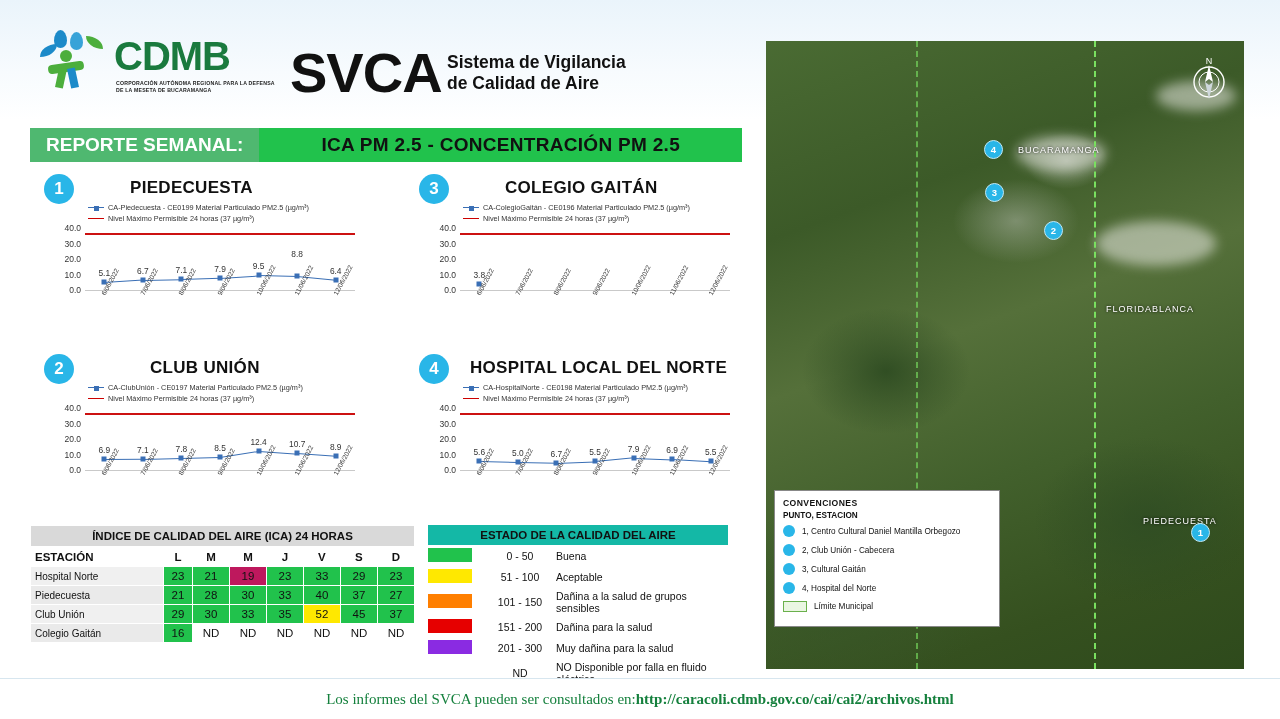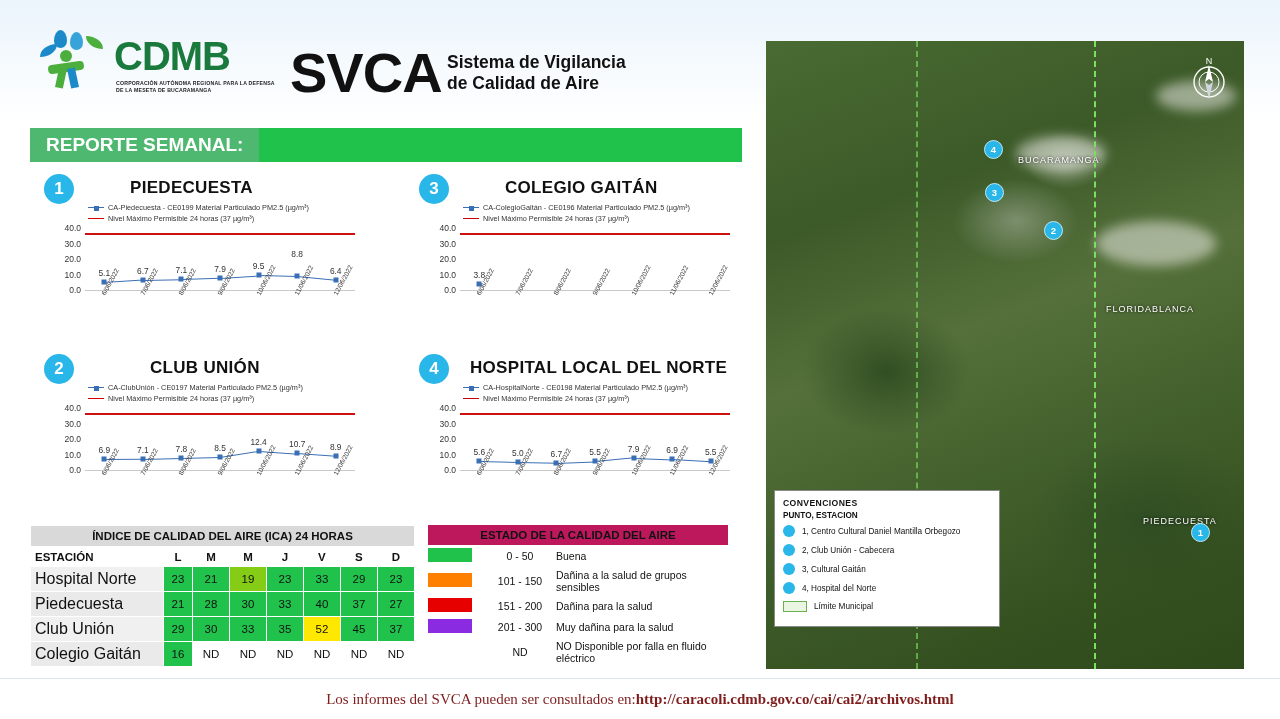--- a/index.html
+++ b/index.html
@@ -40,26 +40,26 @@
   .dlab{position:absolute;font-size:8.4px;color:#333;transform:translate(-50%,-100%);white-space:nowrap;}
   .xlab{position:absolute;font-size:6.6px;color:#333;transform-origin:left top;transform:rotate(-62deg);white-space:nowrap;}
   .axisline{position:absolute;background:#3a6fb5;height:1.4px;transform-origin:left center;}
 
   
   .ica-table{position:absolute;left:30px;top:525px;width:385px;font-size:11.5px;}
   .ica-head{background:#d9d9d9;text-align:center;font-weight:bold;font-size:11.5px;padding:4px 0;color:#111;border:1px solid #fff;}
   .ica-table table{border-collapse:collapse;width:385px;}
   .ica-table td,.ica-table th{border:1px solid #ffffff;padding:3px 0;text-align:center;font-size:11.5px;color:#111;}
   .ica-table th{background:#ffffff;font-weight:bold;}
-  .ica-table td.station{text-align:left;padding-left:4px;background:#f0f0f0;font-size:16px;width:128px;}
+  .ica-table td.station{text-align:left;padding-left:4px;background:#f0f0f0;font-size:10px;width:128px;}
   .ica-table th.station{text-align:left;padding-left:4px;}
   .ica-table tr.odd td.station{background:#eaeaea;}
 
   .estado{position:absolute;left:428px;top:525px;width:300px;font-size:11px;}
-  .estado-head{background:#be185d;text-align:center;font-weight:bold;font-size:11.5px;padding:4px 0;color:#111;}
+  .estado-head{background:#14b8a6;text-align:center;font-weight:bold;font-size:11.5px;padding:4px 0;color:#111;}
   .estado table{border-collapse:collapse;width:300px;}
   .estado td{padding:2.5px 0;font-size:10.5px;color:#111;}
   .sw{width:44px;height:14px;display:inline-block;}
 
   
   .map{position:absolute;left:766px;top:41px;width:478px;height:628px;overflow:hidden;background:#3d5a2a;}
   .map-bg{position:absolute;inset:0;
     background:
       radial-gradient(ellipse 60px 40px at 300px 120px, rgba(200,205,195,.55), transparent 70%),
       radial-gradient(ellipse 90px 60px at 250px 180px, rgba(190,195,185,.45), transparent 70%),
@@ -75,21 +75,21 @@
   .compass{position:absolute;right:14px;top:14px;width:42px;height:50px;color:#fff;}
   .conv{position:absolute;left:8px;top:449px;width:208px;background:#fff;border:1px solid #888;padding:7px 8px;font-size:8.2px;color:#111;}
   .conv h4{margin:0 0 3px 0;font-size:8.6px;letter-spacing:.4px;}
   .conv .sub{font-weight:bold;font-size:8.2px;margin-bottom:5px;}
   .conv-row{display:flex;align-items:center;gap:7px;margin-bottom:7px;}
   .conv-dot{width:12px;height:12px;border-radius:50%;background:#29b6e8;flex:none;}
   .conv-line{width:22px;height:9px;border:1px solid #6ab04c;background:#eaf6e2;flex:none;}
 
   
   .footer{position:absolute;left:0;top:678px;width:1280px;height:41px;border-top:1px solid #d7e6ef;background:#fff;display:flex;align-items:center;justify-content:center;}
-  .footer span{font-size:15px;color:#7f1d1d;font-family:"Liberation Serif",serif;}
+  .footer span{font-size:15px;color:#15803d;font-family:"Liberation Serif",serif;}
   .footer b{font-weight:bold;}
 </style>
 </head>
 <body>
 
 <div class="header">
   <div class="header-wave"></div>
 
   <div class="logo">
     <div class="logo-mark">
@@ -108,20 +108,21 @@
 
   <div class="svca">SVCA</div>
   <div class="svca-sub">
     <div>Sistema de Vigilancia</div>
     <div>de Calidad de Aire</div>
   </div>
 </div>
 
 <div class="banner">
   <div class="banner-left">REPORTE SEMANAL:</div>
+  <div class="banner-right">ICA PM 2.5 - CONCENTRACIÓN PM 2.5</div>
 </div>
 
 <div id="charts">
     <div class="panel" style="left: 30px; top: 170px; width: 350px; height: 160px;">
       <div class="badge" style="left:14px;top:4px;">1</div>
       <div class="panel-title" style="left:100px;top:8px;">PIEDECUESTA</div>
       <div class="legend" style="left:58px;top:32px;">
         <div class="legend-row">
           <span class="lg-line">
             <span class="lg-mark"></span>
@@ -321,21 +322,21 @@
           <th class="">M</th>
           <th class="">J</th>
           <th class="">V</th>
           <th class="">S</th>
           <th class="">D</th>
         </tr>
         <tr class="">
           <td class="station">Hospital Norte</td>
           <td style="background:#21c24c;">23</td>
           <td style="background:#21c24c;">21</td>
-          <td style="background:#84cc16;">19</td>
+          <td style="background:#be185d;">19</td>
           <td style="background:#21c24c;">23</td>
           <td style="background:#21c24c;">33</td>
           <td style="background:#21c24c;">29</td>
           <td style="background:#21c24c;">23</td>
         </tr>
         <tr class="odd">
           <td class="station">Piedecuesta</td>
           <td style="background:#21c24c;">21</td>
           <td style="background:#21c24c;">28</td>
           <td style="background:#21c24c;">30</td>
@@ -371,20 +372,25 @@
 <div class="estado">
   <div class="estado-head">ESTADO DE LA CALIDAD  DEL AIRE</div>
   <table id="estado-tbl">
       <tbody>
         <tr>
           <td style="width:56px;"><span class="sw" style="background:#21c24c;"></span></td>
           <td style="width:72px;text-align:center;">0 - 50</td>
           <td>Buena</td>
         </tr>
         <tr>
+          <td style="width:56px;"><span class="sw" style="background:#ffe800;"></span></td>
+          <td style="width:72px;text-align:center;">51 - 100</td>
+          <td>Aceptable</td>
+        </tr>
+        <tr>
           <td style="width:56px;"><span class="sw" style="background:#ff7f00;"></span></td>
           <td style="width:72px;text-align:center;">101 - 150</td>
           <td>Dañina a la salud de grupos sensibles</td>
         </tr>
         <tr>
           <td style="width:56px;"><span class="sw" style="background:#e60000;"></span></td>
           <td style="width:72px;text-align:center;">151 - 200</td>
           <td>Dañina para la salud</td>
         </tr>
         <tr>
@@ -413,21 +419,21 @@
     <svg width="42" height="50" viewBox="0 0 42 50">
       <circle cx="21" cy="27" r="15" fill="none" stroke="#ffffff" stroke-width="1.4"></circle>
       <circle cx="21" cy="27" r="10" fill="none" stroke="#ffffff" stroke-width="1"></circle>
       <polygon points="21,10 25,27 21,24 17,27" fill="#ffffff"></polygon>
       <polygon points="21,44 25,27 21,30 17,27" fill="#cfd8dc"></polygon>
       <text x="21" y="9" fill="#ffffff" font-size="9" text-anchor="middle" font-family="Liberation Sans">N</text>
     </svg>
   </div>
 
   <div id="map-items">
-      <div class="city" style="left:252px;top:114px;">BUCARAMANGA</div>
+      <div class="city" style="left:252px;top:104px;">BUCARAMANGA</div>
       <div class="city" style="left:340px;top:263px;">FLORIDABLANCA</div>
       <div class="city" style="left:118px;top:453px;">GIRÓN</div>
       <div class="city" style="left:377px;top:475px;">PIEDECUESTA</div>
       <div class="mpt" style="left:425px;top:482px;">1</div>
       <div class="mpt" style="left:278px;top:180px;">2</div>
       <div class="mpt" style="left:219px;top:142px;">3</div>
       <div class="mpt" style="left:218px;top:99px;">4</div>
     </div>
 
   <div class="conv">

